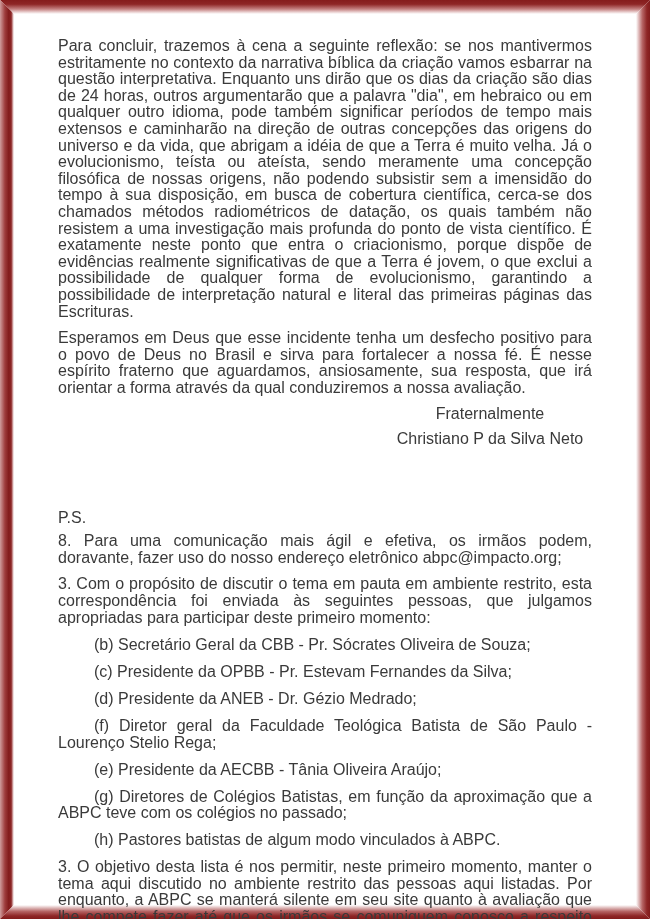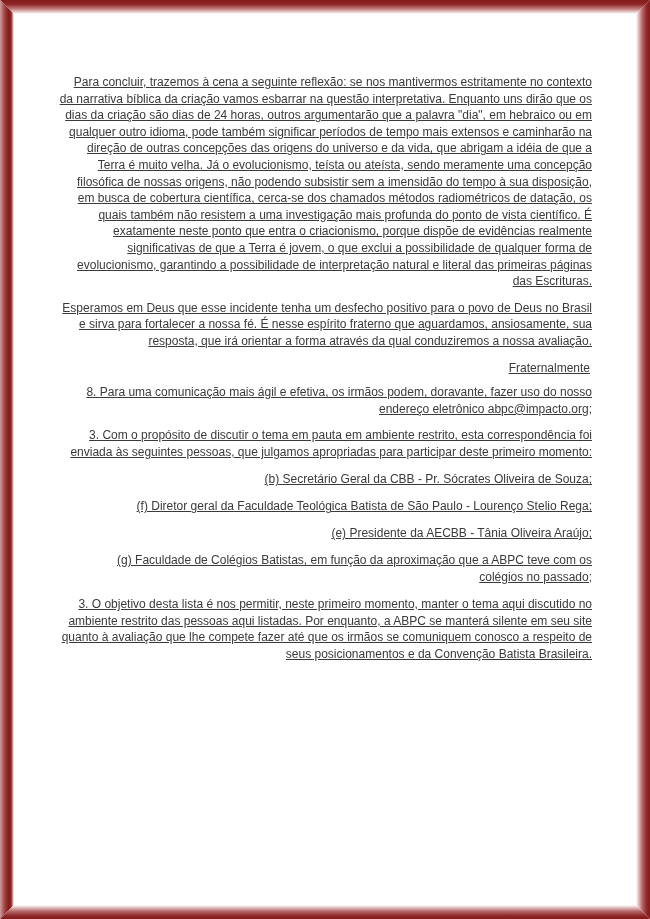--- a/index.html
+++ b/index.html
@@ -38,29 +38,28 @@
   }
   .frame-right {
     right: 0; top: 0; width: 14px; height: 919px;
     background: linear-gradient(to left, #821c1c 0%, #8e2626 22%, #b66666 55%, #ecd6d6 88%, #ffffff 100%);
     clip-path: polygon(100% 0, 100% 100%, 0 calc(100% - 14px), 0 14px);
   }
   
   .content {
     position: absolute;
     inset: 14px;
-    padding: 60px 44px 0 44px;
+    padding: 24px 44px 0 44px;
     box-sizing: border-box;
     color: #3a3a3a;
-    font-size: 12px;
+    font-size: 16px;
     line-height: 16.6px;
     background: transparent;
-    text-decoration: underline;
   }
-  .content p { margin: 0; text-align: right; }
+  .content p { margin: 0; }
   .justify { text-align: justify; }
   .mb10 { margin-bottom: 10px !important; }
   .mb11 { margin-bottom: 11px !important; }
   .mb8  { margin-bottom: 8px  !important; }
   .mb7  { margin-bottom: 7px  !important; }
   .mb62 { margin-bottom: 62px !important; }
   .sub {
     text-indent: 36px;
     text-align: justify;
     margin-bottom: 10.4px !important;
@@ -81,28 +80,33 @@
   <div class="frame frame-bottom"></div>
 
   <div class="content">
 
     <p class="justify mb10">Para concluir, trazemos à cena a seguinte reflexão: se nos mantivermos estritamente no contexto da narrativa bíblica da criação vamos esbarrar na questão interpretativa. Enquanto uns dirão que os dias da criação são dias de 24 horas, outros argumentarão que a palavra "dia", em hebraico ou em qualquer outro idioma, pode também significar períodos de tempo mais extensos e caminharão na direção de outras concepções das origens do universo e da vida, que abrigam a idéia de que a Terra é muito velha. Já o evolucionismo, teísta ou ateísta, sendo meramente uma concepção filosófica de nossas origens, não podendo subsistir sem a imensidão do tempo à sua disposição, em busca de cobertura científica, cerca-se dos chamados métodos radiométricos de datação, os quais também não resistem a uma investigação mais profunda do ponto de vista científico. É exatamente neste ponto que entra o criacionismo, porque dispõe de evidências realmente significativas de que a Terra é jovem, o que exclui a possibilidade de qualquer forma de evolucionismo, garantindo a possibilidade de interpretação natural e literal das primeiras páginas das Escrituras.</p>
 
     <p class="justify mb10">Esperamos em Deus que esse incidente tenha um desfecho positivo para o povo de Deus no Brasil e sirva para fortalecer a nossa fé. É nesse espírito fraterno que aguardamos, ansiosamente, sua resposta, que irá orientar a forma através da qual conduziremos a nossa avaliação.</p>
 
     <div class="sig-block">
       <p class="mb8">Fraternalmente</p>
+      <p class="mb62">Christiano P da Silva Neto</p>
     </div>
 
+    <p class="mb7">P.S.</p>
 
     <p class="justify mb10">8. Para uma comunicação mais ágil e efetiva, os irmãos podem, doravante, fazer uso do nosso endereço eletrônico abpc@impacto.org;</p>
 
     <p class="justify mb11">3. Com o propósito de discutir o tema em pauta em ambiente restrito, esta correspondência foi enviada às seguintes pessoas, que julgamos apropriadas para participar deste primeiro momento:</p>
 
     <p class="sub">(b) Secretário Geral da CBB - Pr. Sócrates Oliveira de Souza;</p>
+    <p class="sub">(c) Presidente da OPBB - Pr. Estevam Fernandes da Silva;</p>
+    <p class="sub">(d) Presidente da ANEB - Dr. Gézio Medrado;</p>
     <p class="sub">(f) Diretor geral da Faculdade Teológica Batista de São Paulo - Lourenço Stelio Rega;</p>
     <p class="sub">(e) Presidente da AECBB - Tânia Oliveira Araújo;</p>
-    <p class="sub">(g) Faculdade de Colégios Batistas, em função da aproximação que a ABPC teve com os colégios no passado;</p>
+    <p class="sub">(g) Diretores de Colégios Batistas, em função da aproximação que a ABPC teve com os colégios no passado;</p>
+    <p class="sub mb7">(h) Pastores batistas de algum modo vinculados à ABPC.</p>
 
     <p class="justify">3. O objetivo desta lista é nos permitir, neste primeiro momento, manter o tema aqui discutido no ambiente restrito das pessoas aqui listadas. Por enquanto, a ABPC se manterá silente em seu site quanto à avaliação que lhe compete fazer até que os irmãos se comuniquem conosco a respeito de seus posicionamentos e da Convenção Batista Brasileira.</p>
 
   </div>
 </div>
 
 </body></html>

